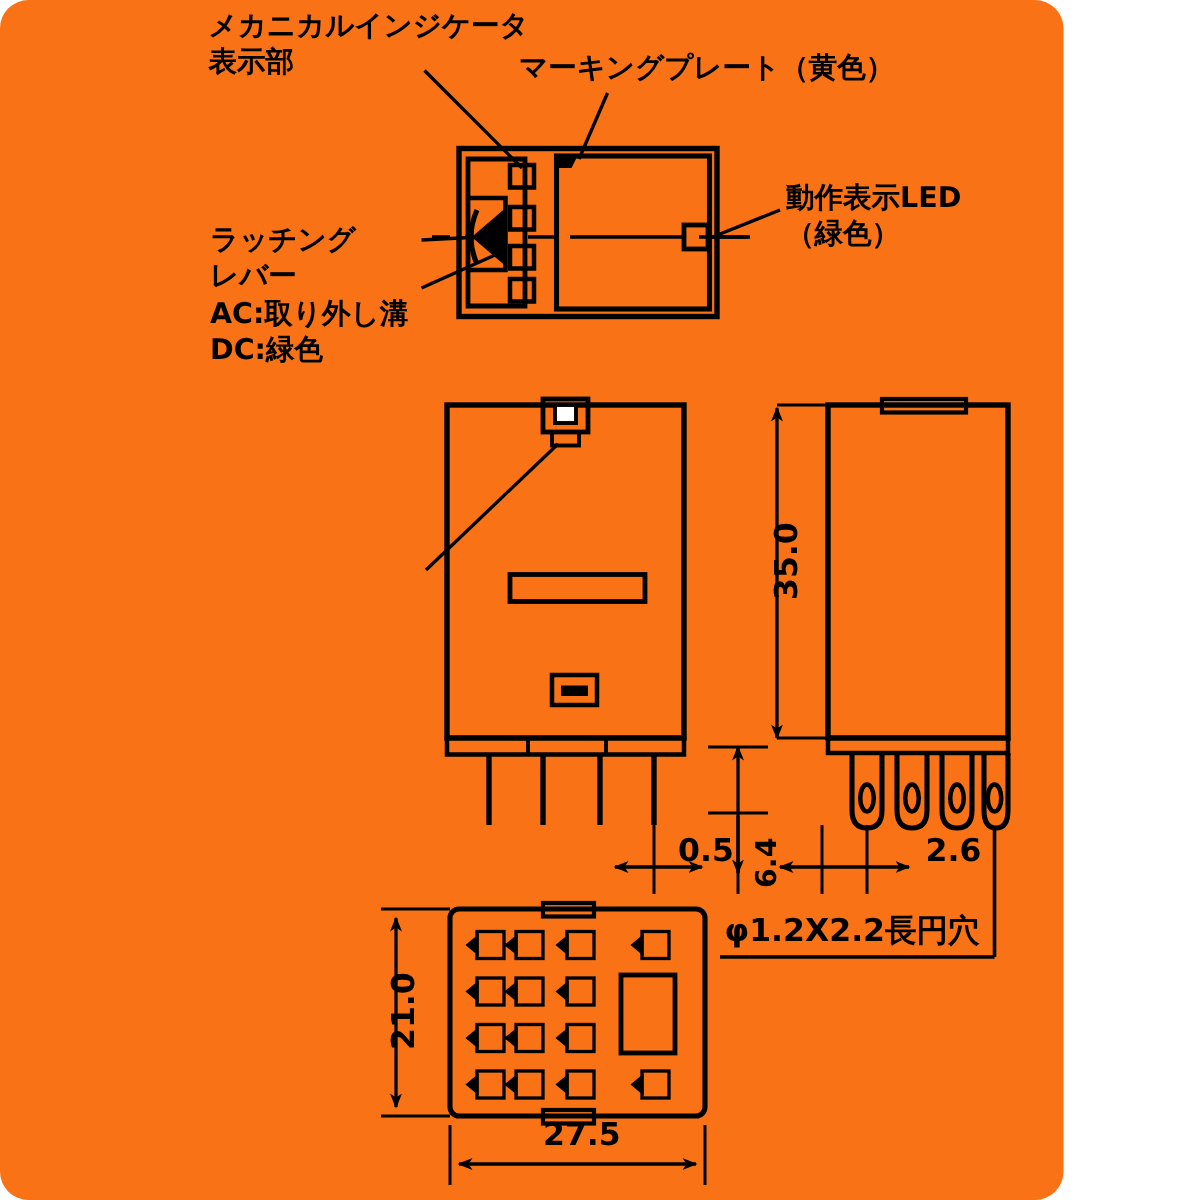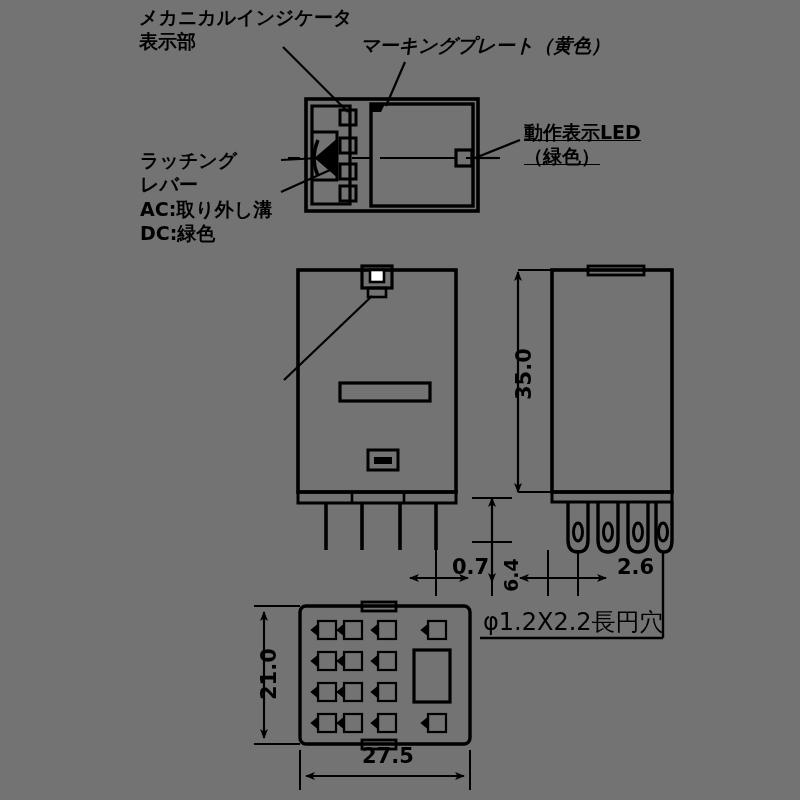--- a/index.html
+++ b/index.html
@@ -5,24 +5,25 @@
   html, body {
     margin: 0;
     padding: 0;
     background: #ffffff;
   }
   body {
     font-family: "DejaVu Sans", "Liberation Sans", sans-serif;
   }
   #stage {
     position: relative;
-    width: 800px;
+    width: 709px;
     height: 800px;
-    background: #737373;
+    background: #f97316;
     overflow: hidden;
+    border-radius: 19px;
   }
   #drawing {
     position: absolute;
     left: 0;
     top: 0;
     width: 800px;
     height: 800px;
   }
   .lbl {
     position: absolute;
@@ -44,22 +45,22 @@
     color: #000000;
     white-space: pre;
   }
   .dim-v {
     transform: rotate(-90deg);
     transform-origin: left top;
   }
   .note {
     position: absolute;
     font-family: "DejaVu Sans", "Liberation Sans", sans-serif;
-    font-weight: normal;
-    font-size: 24px;
+    font-weight: bold;
+    font-size: 21px;
     color: #000000;
     white-space: pre;
     text-align: right;
   }
 </style>
 </head>
 <body>
 
 <div id="stage">
 
@@ -237,34 +238,34 @@
     <g fill="none" stroke="#000" stroke-width="2.2">
       <path d="M306,776 L464,776" marker-start="url(#arrTail)" marker-end="url(#arrHead)"></path>
       <path d="M300,750 L300,790" stroke-width="2"></path>
       <path d="M470,750 L470,790" stroke-width="2"></path>
     </g>
   </svg>
 
   <div class="lbl lbl-jp" style="left:139px; top:5px;">メカニカルインジケータ
 表示部</div>
 
-  <div class="lbl lbl-jp" style="left:360px; top:33px;font-style:italic;">マーキングプレート（黄色）</div>
-
-  <div class="lbl lbl-jp" style="left:524px; top:120px;text-decoration:underline;">動作表示LED
+  <div class="lbl lbl-jp" style="left:346px; top:33px;">マーキングプレート（黄色）</div>
+
+  <div class="lbl lbl-jp" style="left:524px; top:120px;">動作表示LED
 （緑色）</div>
 
   <div class="lbl lbl-jp" style="left:140px; top:148px;">ラッチング
 レバー
 AC:取り外し溝
 DC:緑色</div>
 
 
   <div class="dim dim-v" style="left:512px; top:400px;">35.0</div>
 
-  <div class="dim" style="left:452px; top:555px;">0.7</div>
+  <div class="dim" style="left:452px; top:555px;">0.5</div>
 
   <div class="dim dim-v" style="left:500px; top:592px; font-size:19px;">6.4</div>
 
   <div class="dim" style="left:617px; top:555px;text-align:center;">2.6</div>
 
   <div class="note" style="left:483px; top:606px;">φ1.2X2.2長円穴</div>
 
   <div class="dim dim-v" style="left:257px; top:700px;">21.0</div>
 
   <div class="dim" style="left:362px; top:744px;">27.5</div>

